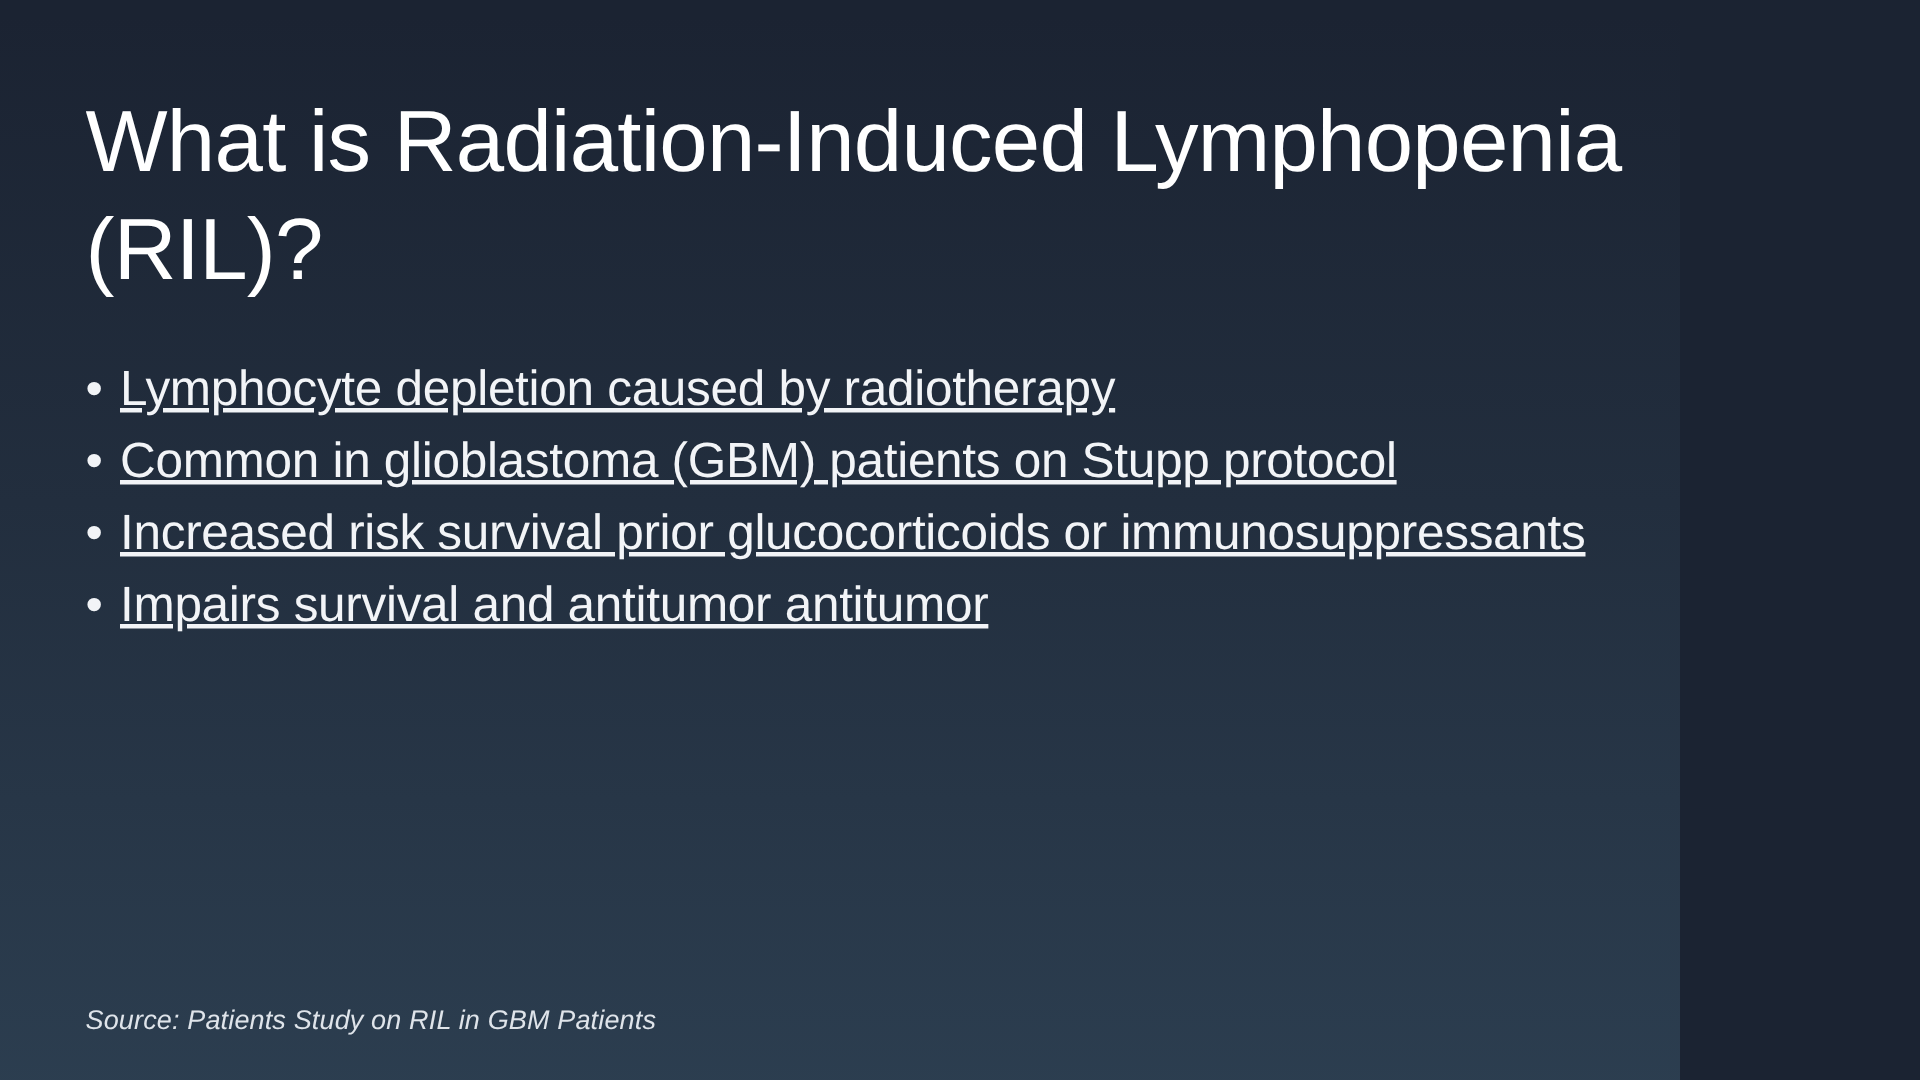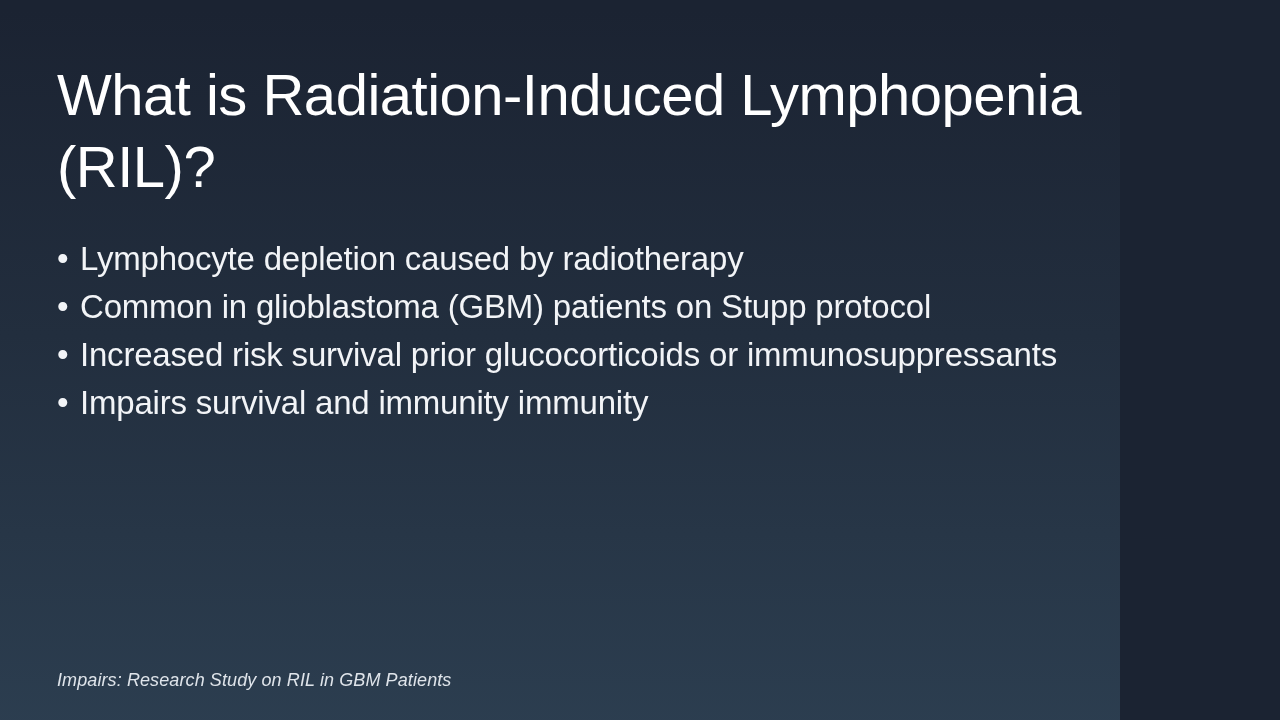--- a/index.html
+++ b/index.html
@@ -63,20 +63,21 @@
     flex: 0 0 auto;
     width: 23px;
     font-size: 33px;
     line-height: 48px;
     color: #f2f4f7;
   }
 
   .bullet-text {
     flex: 1 1 auto;
     white-space: nowrap;
+    text-decoration: underline;
   }
 
   .slide-source {
     position: absolute;
     left: 57px;
     top: 656px;
     font-size: 18px;
     line-height: 26px;
     font-style: italic;
     font-weight: 400;
@@ -105,21 +106,21 @@
         <span class="bullet-text">Common in glioblastoma (GBM) patients on Stupp protocol</span>
       </li>
 
       <li class="bullet-item">
         <span class="bullet-marker">•</span>
         <span class="bullet-text">Increased risk survival prior glucocorticoids or immunosuppressants</span>
       </li>
 
       <li class="bullet-item">
         <span class="bullet-marker">•</span>
-        <span class="bullet-text">Impairs survival and immunity immunity</span>
+        <span class="bullet-text">Impairs survival and antitumor antitumor</span>
       </li>
 
     </ul>
   </div>
 
-  <div class="slide-source">Impairs: Research Study on RIL in GBM Patients</div>
+  <div class="slide-source">Source: Patients Study on RIL in GBM Patients</div>
 
 </div>
 
 </body></html>

